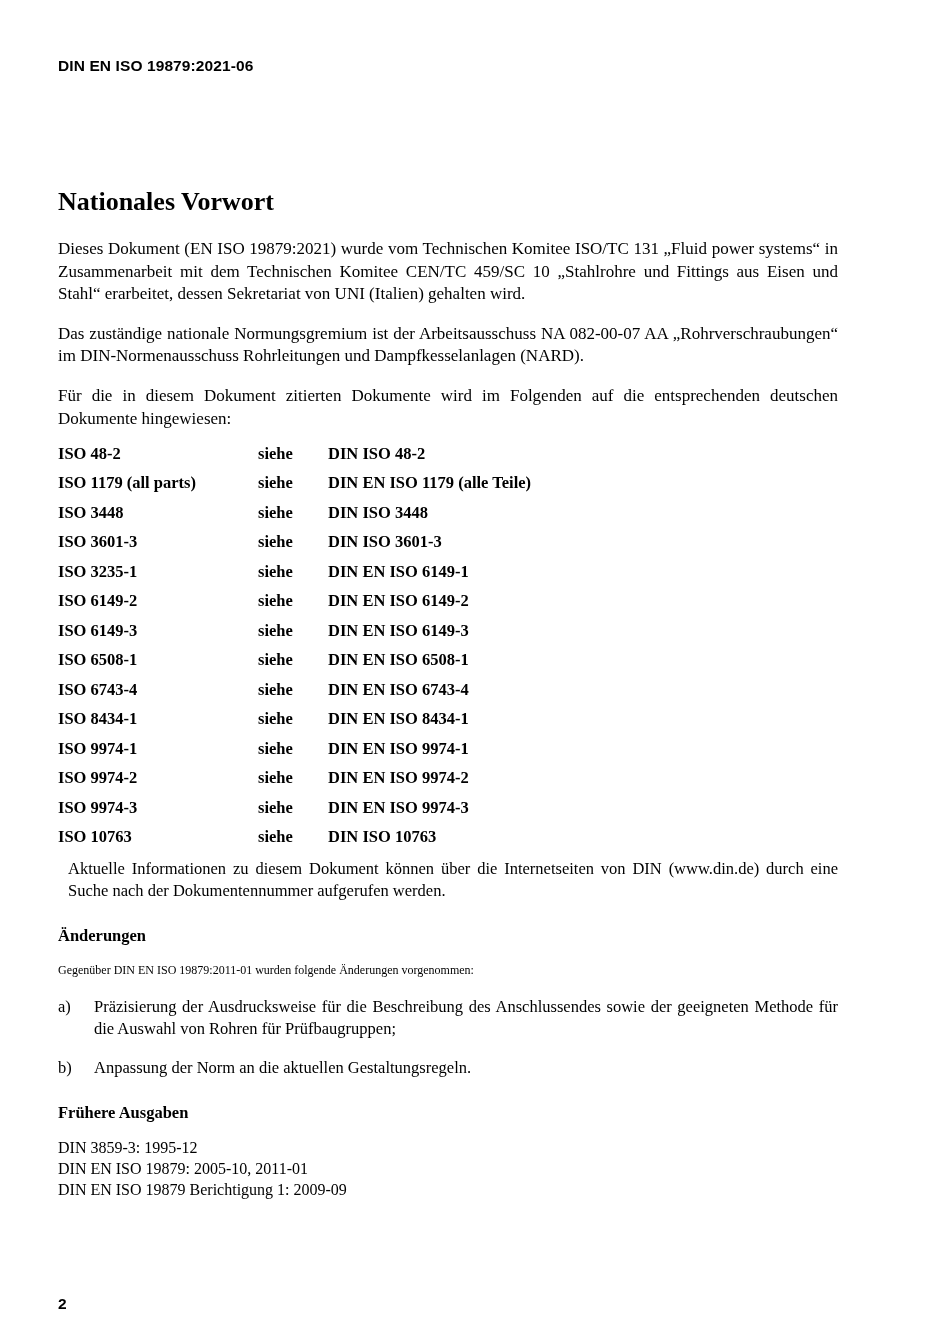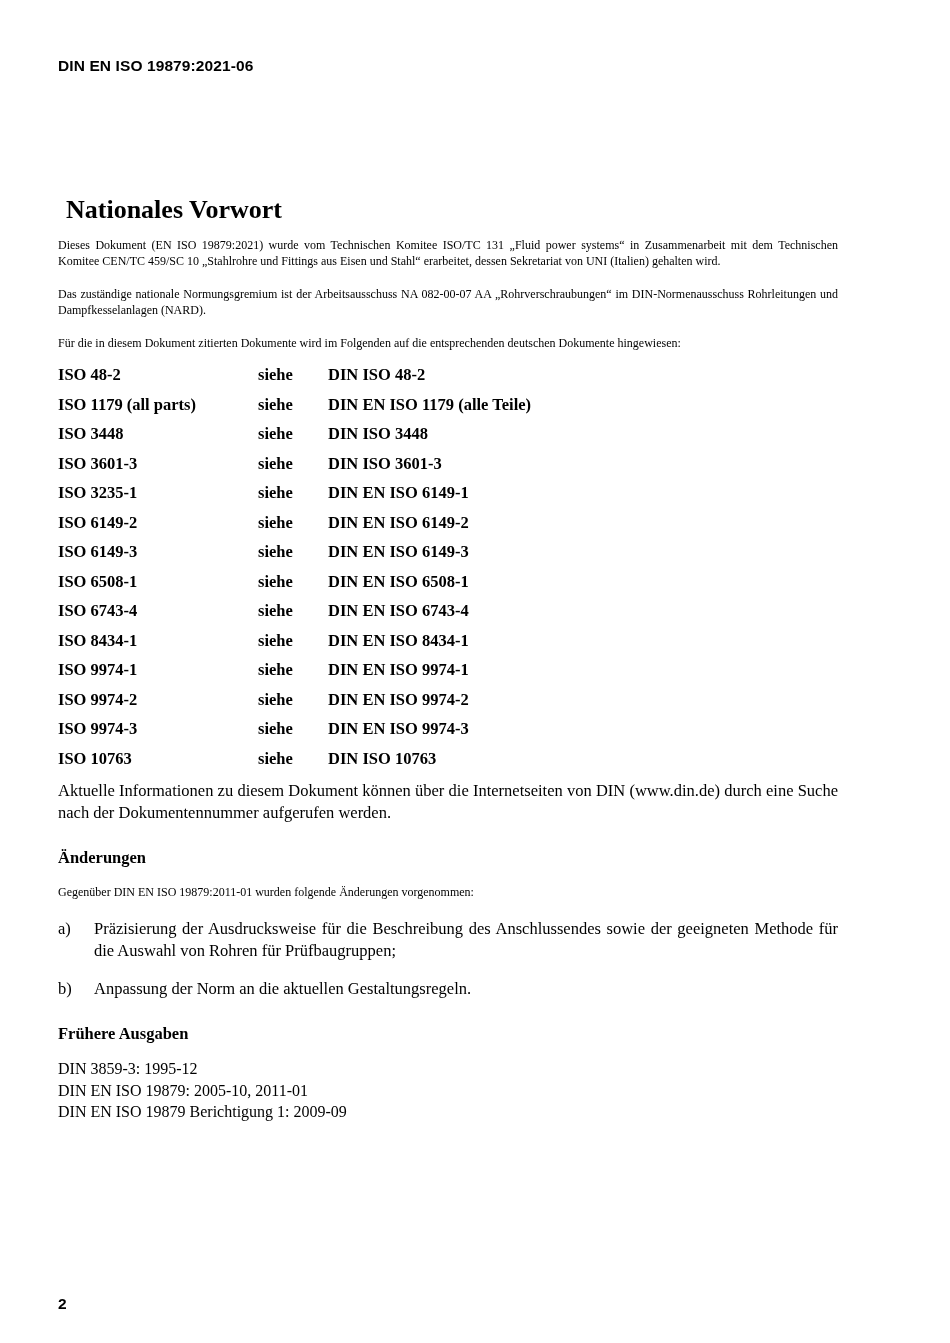--- a/index.html
+++ b/index.html
@@ -32,28 +32,28 @@
     font-family: "Liberation Sans", sans-serif;
     font-weight: bold;
     font-size: 15.5px;
     letter-spacing: 0.1px;
     margin-top: 57px;
   }
   h1.title {
     font-family: "Liberation Serif", serif;
     font-weight: bold;
     font-size: 26px;
-    margin: 8px;
+    margin: 0;
     padding: 0;
     position: absolute;
     top: 187px;
     left: 0;
   }
   .body-text {
-    font-size: 12px;
+    font-size: 17px;
     line-height: 1.33;
     text-align: justify;
     margin: 0 0 17px 0;
   }
   .body-text.nogap {
     margin-bottom: 0;
   }
   .block-start {
     position: absolute;
     top: 238px;
@@ -72,21 +72,21 @@
     vertical-align: top;
     font-weight: bold;
   }
   td.col-iso { width: 200px; }
   td.col-siehe { width: 70px; }
   td.col-din { width: 510px; }
   .aktuelle {
     font-size: 16.5px;
     line-height: 1.33;
     text-align: justify;
-    margin: 6px 0 0 0;
+    margin: 6px 0 0 10px;
   }
   h2.sub {
     font-family: "Liberation Serif", serif;
     font-weight: bold;
     font-size: 16.5px;
     margin: 24px 0 0 0;
   }
   .para-after-sub {
     font-size: 12px;
     line-height: 1.33;

